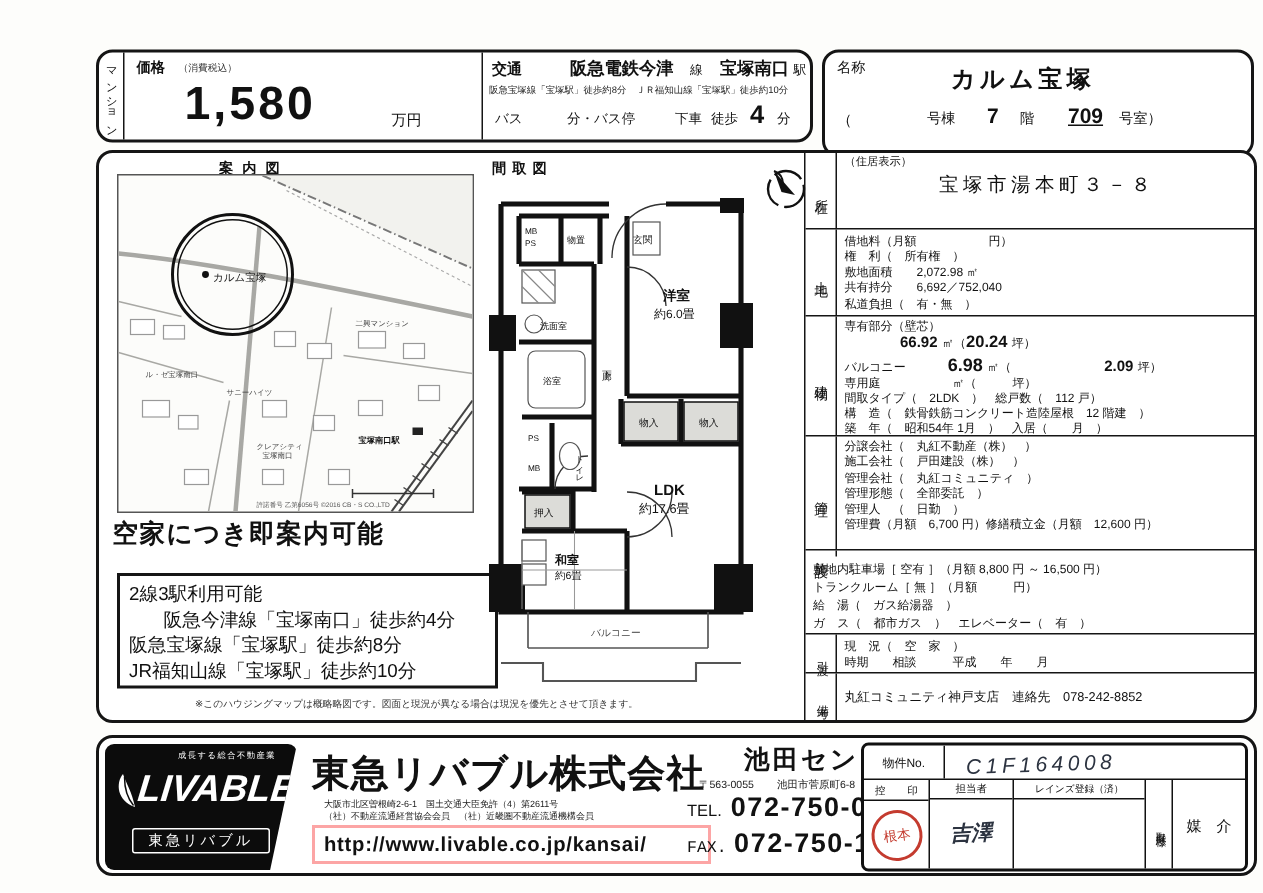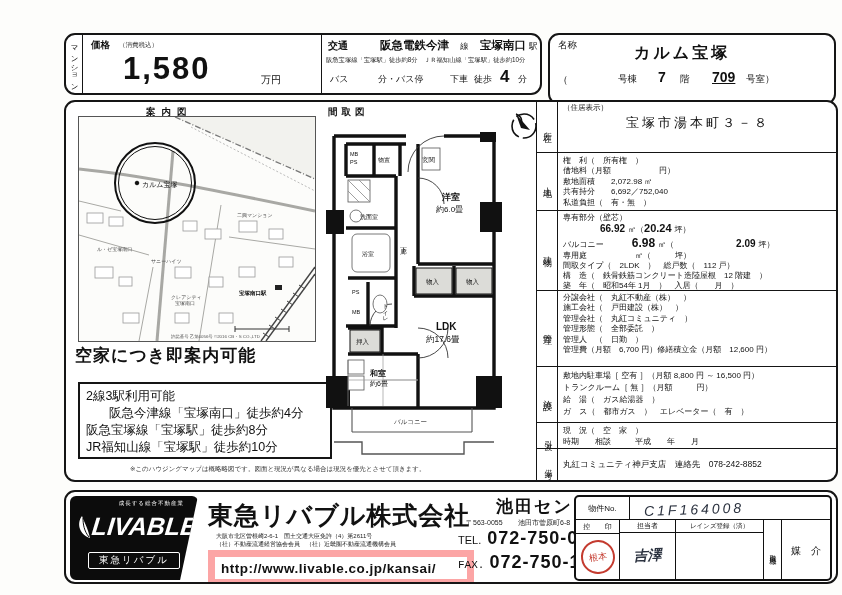--- a/index.html
+++ b/index.html
@@ -216,22 +216,22 @@
     <div class="dgroup" style="height:50px;">
       <div class="dhead vtext">所在</div>
       <div class="dbody" style="padding-top:1px;">
         <div style="font-size:7.5px;">（住居表示）</div>
         <div style="font-size:13px;letter-spacing:3px;text-align:center;margin-top:5px;">宝塚市湯本町３－８</div>
       </div>
     </div>
     <div class="dgroup" style="height:58px;">
       <div class="dhead vtext">土地</div>
       <div class="dbody" style="padding-top:3px;">
+        <div class="dline">借地料（月額　　　　　　円）</div>
         <div class="dline">権　利（　所有権　）</div>
-        <div class="dline">借地料（月額　　　　　　円）</div>
         <div class="dline">敷地面積　　2,072.98 ㎡</div>
         <div class="dline">共有持分　　6,692／752,040</div>
         <div class="dline">私道負担（　有・無　）</div>
       </div>
     </div>
     <div class="dgroup" style="height:80px;">
       <div class="dhead vtext">建物</div>
       <div class="dbody" style="line-height:10px;padding-top:2px;">
         <div class="dline">専有部分（壁芯）</div>
         <div class="row" style="height:15px;">
@@ -257,21 +257,21 @@
       <div class="dhead vtext">管理</div>
       <div class="dbody" style="padding-top:2px;">
         <div class="dline">分譲会社（　丸紅不動産（株）　）</div>
         <div class="dline">施工会社（　戸田建設（株）　）</div>
         <div class="dline">管理会社（　丸紅コミュニティ　）</div>
         <div class="dline">管理形態（　全部委託　）</div>
         <div class="dline">管理人　（　日勤　）</div>
         <div class="dline">管理費（月額　6,700 円）修繕積立金（月額　12,600 円）</div>
       </div>
     </div>
-    <div class="dgroup" style="height:56px;">
+    <div class="dgroup" style="height:56px;flex-direction:column;">
       <div class="dhead vtext">施設</div>
       <div class="dbody" style="line-height:12px;padding-top:3px;">
         <div class="dline">敷地内駐車場［ 空有 ］（月額 8,800 円 ～ 16,500 円）</div>
         <div class="dline">トランクルーム［ 無 ］（月額　　　円）</div>
         <div class="dline">給　湯（　ガス給湯器　）</div>
         <div class="dline">ガ　ス（　都市ガス　）　エレベーター（　有　）</div>
       </div>
     </div>
     <div class="dgroup" style="height:26px;">
       <div class="dhead vtext" style="font-size:8px;">引渡</div>
@@ -299,21 +299,21 @@
         <path d="M13,23 C8,17 7,10 7,4" stroke="#0c0c0c" stroke-width="1" fill="none"></path>
       </svg>
       <span style="color:#fff;font-size:25px;font-weight:900;font-style:italic;letter-spacing:0px;transform:skewX(-6deg);display:inline-block;">LIVABLE</span>
     </div>
     <div style="position:absolute;left:18px;top:56px;color:#fff;font-size:9.5px;border:1px solid #fff;padding:1px 10px;border-radius:2px;letter-spacing:2px;">東急リバブル</div>
   </div>
 
   <div class="abs b" style="left:142px;top:7px;font-size:25px;letter-spacing:1px;">東急リバブル株式会社</div>
   <div class="abs" style="left:150px;top:40px;font-size:6px;color:#222;white-space:nowrap;">大阪市北区曽根崎2-6-1　国土交通大臣免許（4）第2611号</div>
   <div class="abs" style="left:150px;top:48px;font-size:6px;color:#222;white-space:nowrap;">（社）不動産流通経営協会会員　（社）近畿圏不動産流通機構会員</div>
-  <div class="abs" style="left:142px;top:58px;width:266px;border:7px solid #fca5a5;padding:2px 6px;">
+  <div class="abs" style="left:142px;top:58px;width:266px;border:2px solid #fca5a5;padding:2px 6px;">
     <span class="b" style="font-size:13.5px;letter-spacing:0.5px;">http://www.livable.co.jp/kansai/</span>
   </div>
 
   <div class="abs b" style="left:430px;top:3px;font-size:17px;letter-spacing:2px;">池田センター</div>
   <div class="abs" style="left:400px;top:26px;font-size:7px;color:#222;">〒563-0055</div>
   <div class="abs" style="left:452px;top:26px;font-size:7px;color:#222;">池田市菅原町6-8　1階</div>
   <div class="abs row" style="left:392px;top:36px;">
     <span style="font-size:11px;">TEL.</span>
     <span class="b" style="font-size:18px;margin-left:6px;letter-spacing:1px;">072-750-0109</span>
   </div>

